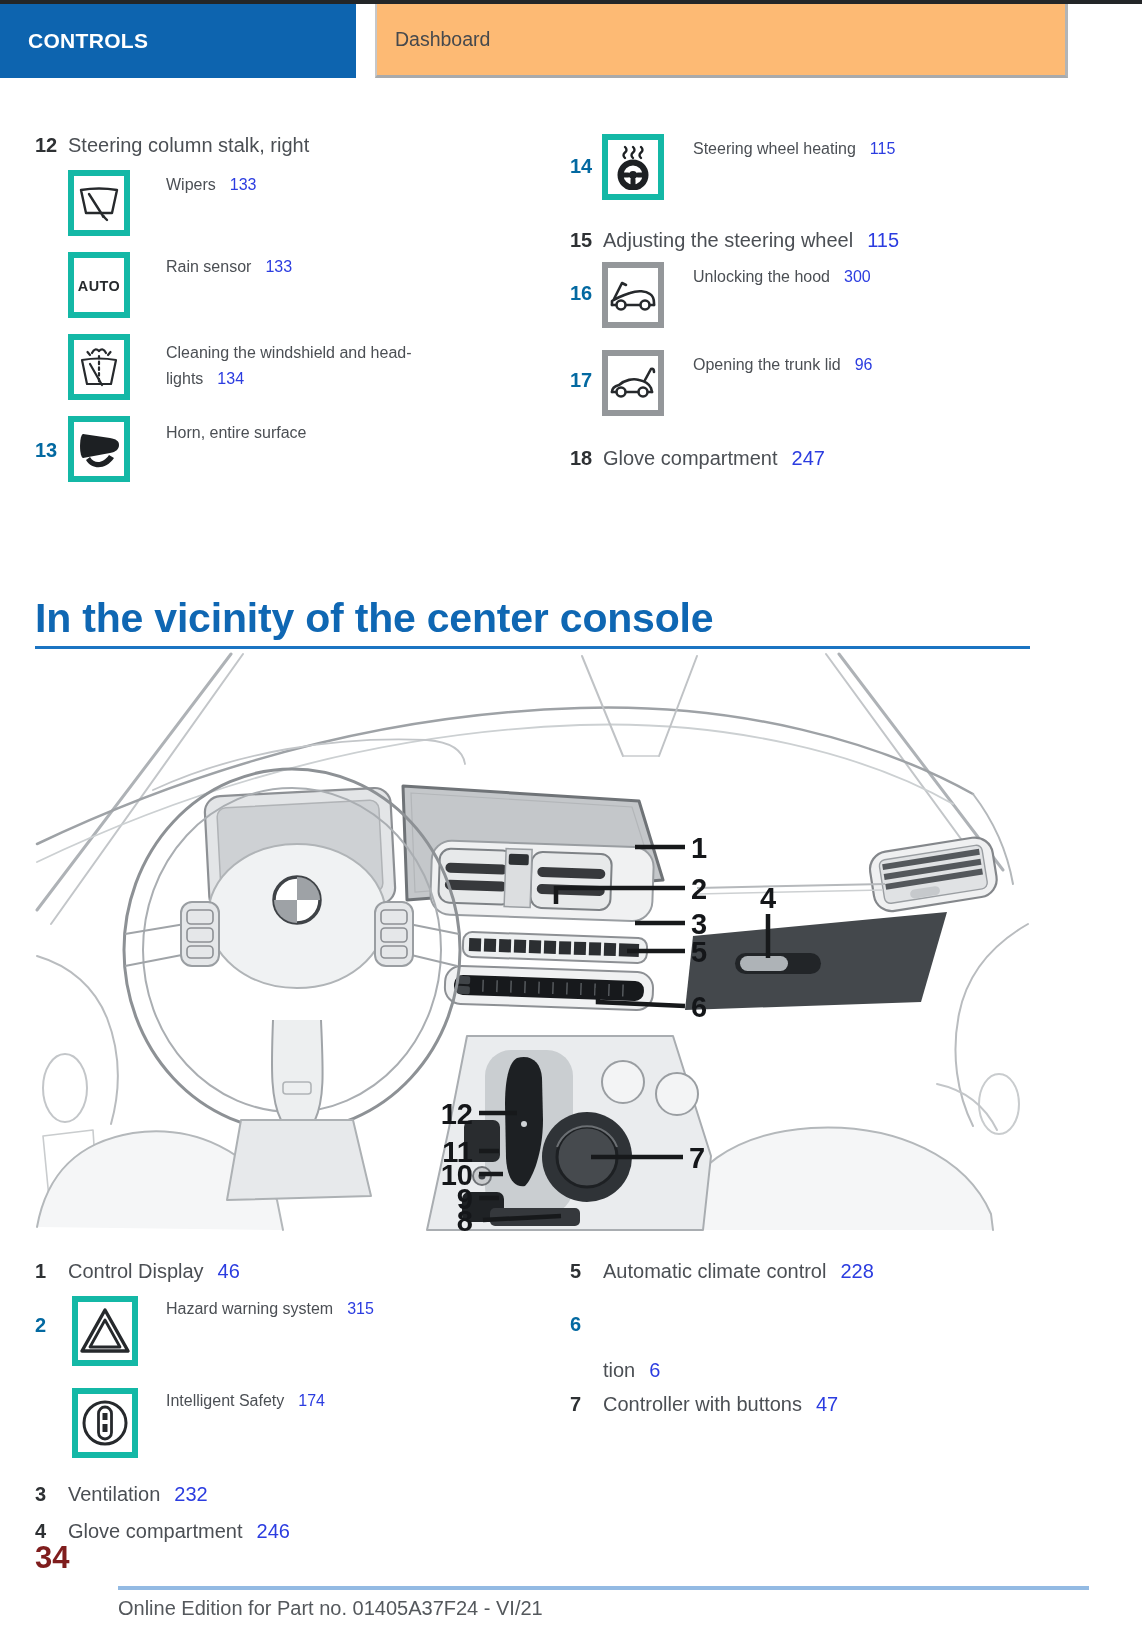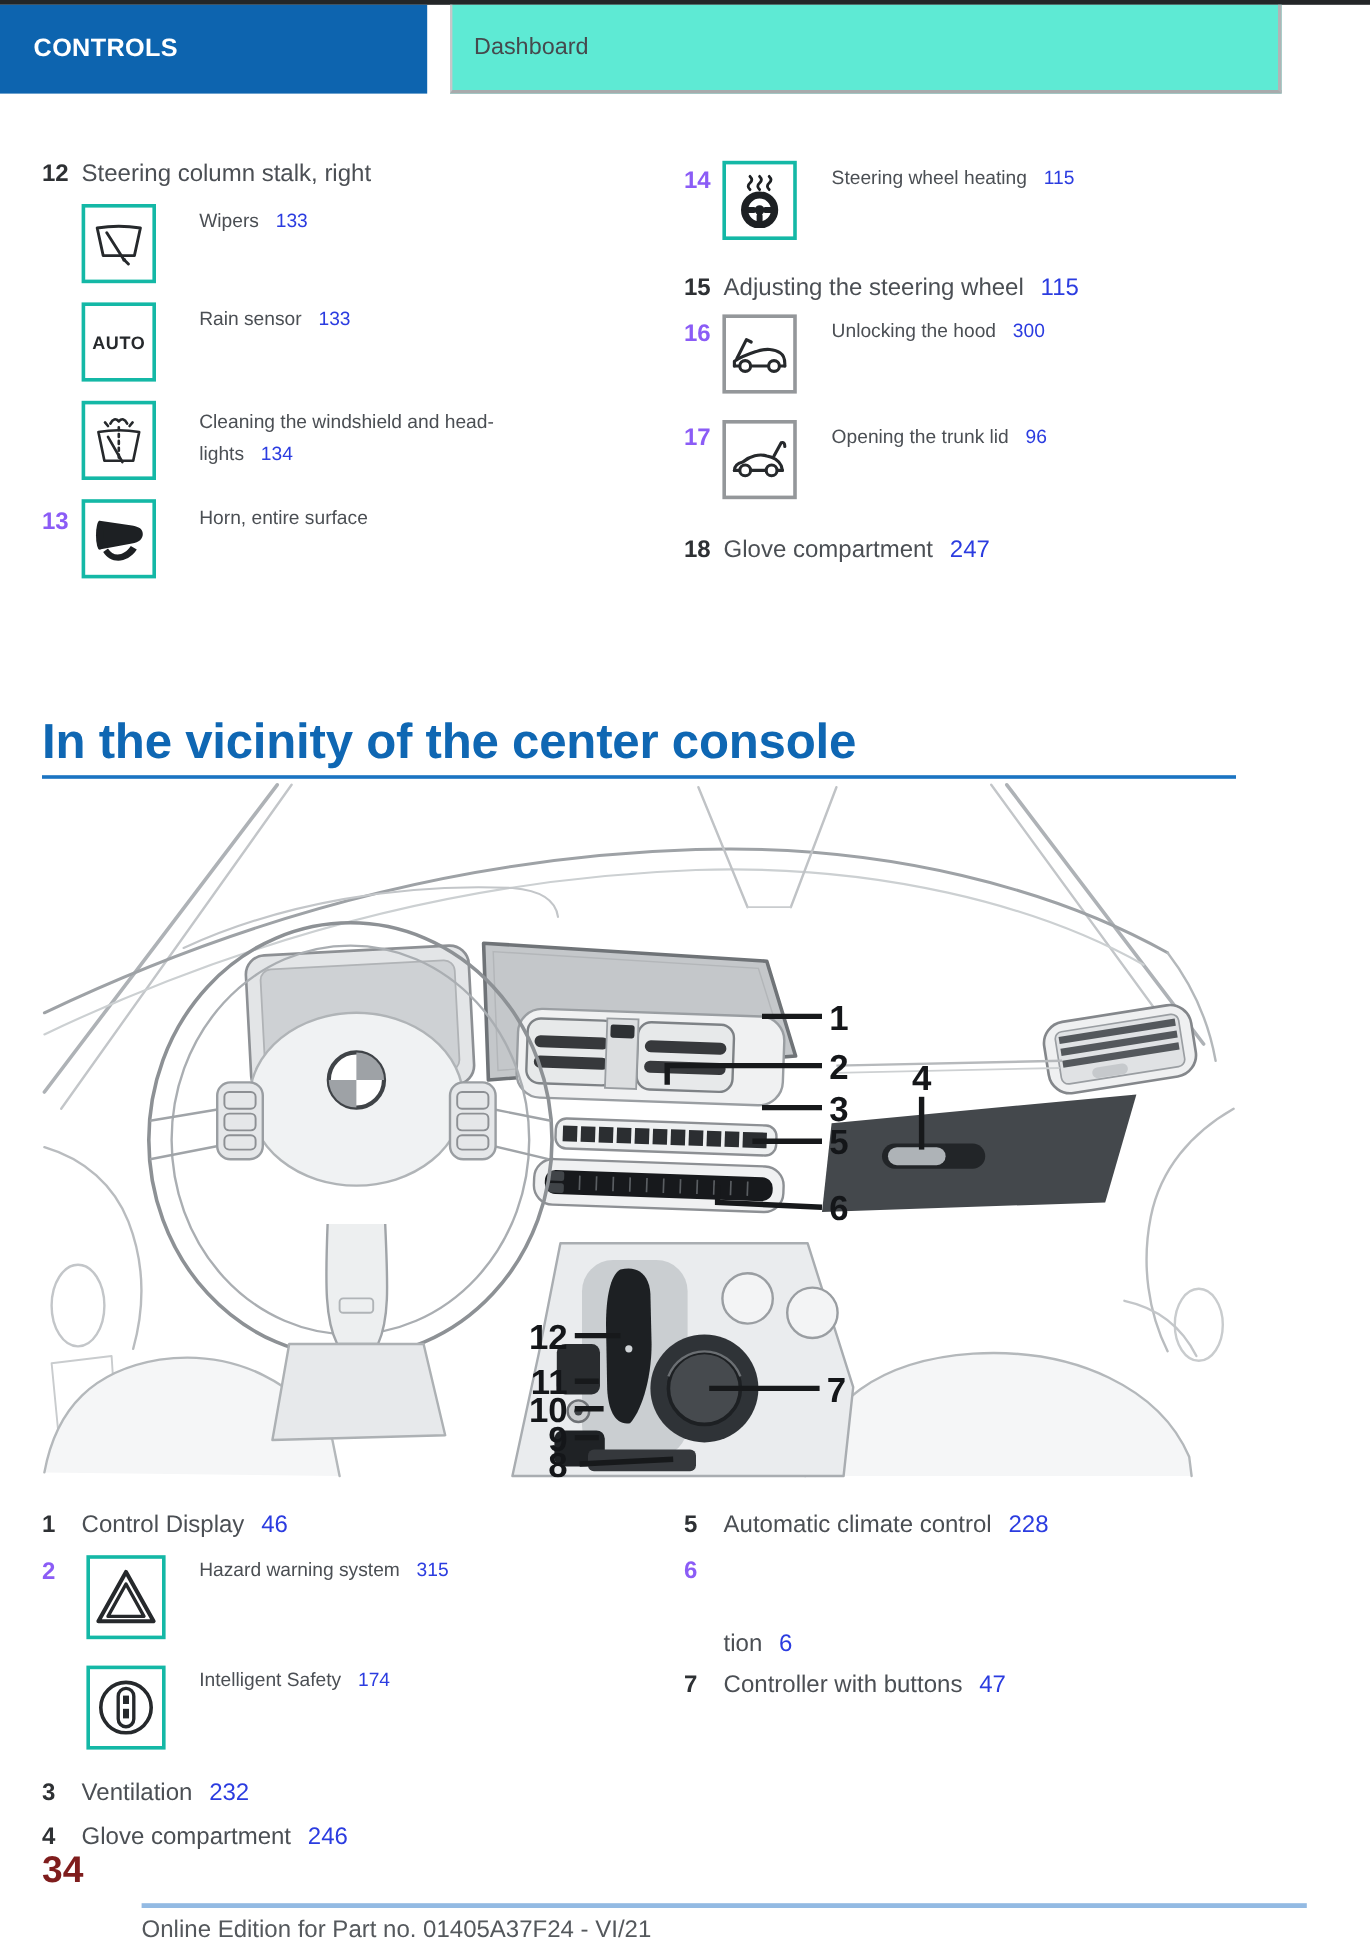--- a/index.html
+++ b/index.html
@@ -13,35 +13,35 @@
   .abs { position:absolute; }
 
   
   .topbar { left:0; top:0; width:1142px; height:4px; background:#232628; }
   .banner {
     left:0; top:4px; width:356px; height:74px; background:#0d64af;
     color:#ffffff; display:flex; align-items:center; padding-left:28px;
     font-size:21px; font-weight:700; letter-spacing:0.3px;
   }
   .tab {
-    left:375px; top:4px; width:693px; height:74px; background:#5eead4;
+    left:375px; top:4px; width:693px; height:74px; background:#fdba74;
     border-left:2px solid #c6c7c9; border-right:3px solid #b2b4b6;
     border-bottom:3px solid #a8aaac;
     display:flex; align-items:center; padding-left:18px;
     font-size:19.5px; color:#46494d;
   }
 
   
   .row { display:flex; align-items:flex-start; font-size:20px; color:#4b4f54; white-space:nowrap; }
   .row .num { flex:0 0 33px; width:33px; font-weight:700; color:#2e3134; }
   .icon-label { font-size:16px; color:#4b4f54; white-space:nowrap; }
-  .numlone { font-size:20px; font-weight:700; color:#8b5cf6; }
+  .numlone { font-size:20px; font-weight:700; color:#0369a1;margin-top:15px; }
   .page { color:#2b3ce0; margin-left:14px; white-space:nowrap; }
   .icon-box {
-    width:62px; height:66px; border:3px solid #14b8a6; background:#fff;
+    width:62px; height:66px; border:6px solid #14b8a6; background:#fff;
     display:flex; align-items:center; justify-content:center;
   }
   .icon-box.lg { width:66px; height:70px; }
 
   
   .h2 { left:35px; top:595px; font-size:41px; font-weight:700; color:#0f67b3; letter-spacing:-0.2px; }
   .h2rule { left:35px; top:646px; width:995px; height:3px; background:#1b74c2; }
 
   
   .pagenum { left:35px; top:1540px; font-size:31px; font-weight:700; color:#7f1d1d; }

